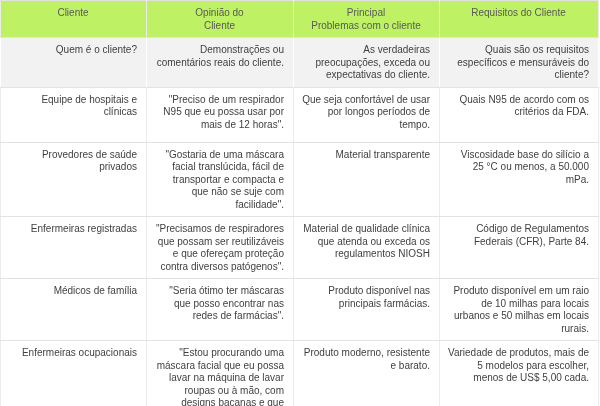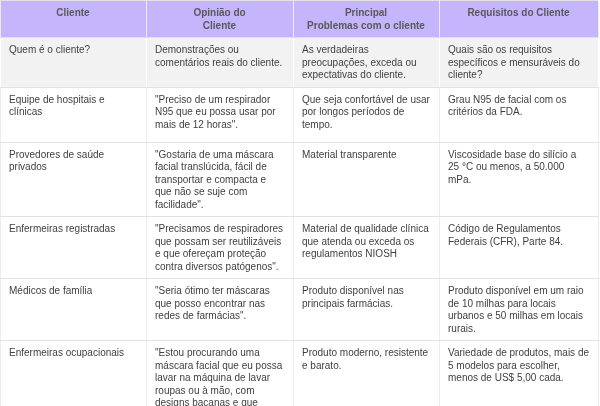--- a/index.html
+++ b/index.html
@@ -31,29 +31,29 @@
     border-left-color: #ececec;
     border-right-color: #ececec;
     vertical-align: top;
     font-size: 10px;
     line-height: 12.5px;
     padding: 6px 9px 5px 8px;
     overflow: hidden;
     box-sizing: border-box;
   }
   table.voc-table th {
-    font-weight: bold;
+    font-weight: normal;
     color: #595959;
     text-align: center;
-    background: #c4b5fd;
+    background: #bef264;
     white-space: pre-line;
   }
   table.voc-table td {
     color: #3f3f3f;
-    text-align: left;
+    text-align: right;
     background: #ffffff;
   }
   thead tr { height: 33px; }
   tbody tr:nth-child(1) { height: 29px; }
   tbody tr:nth-child(2) { height: 55px; margin-left: 24px; }
   tbody tr:nth-child(3) { height: 46px; padding-left: 12px; }
   tbody tr:nth-child(4) { height: 62px; }
   tbody tr:nth-child(5) { height: 40px; margin-top: 40px; }
   tbody tr:nth-child(6) { height: 75px; }
   tbody tr:nth-child(7) { height: 66px; }
@@ -84,21 +84,21 @@
       <tr class="shaded">
         <td>Quem é o cliente?</td>
         <td>Demonstrações ou comentários reais do cliente.</td>
         <td>As verdadeiras preocupações, exceda ou expectativas do cliente.</td>
         <td>Quais são os requisitos específicos e mensuráveis do cliente?</td>
       </tr>
       <tr>
         <td>Equipe de hospitais e clínicas</td>
         <td>"Preciso de um respirador N95 que eu possa usar por mais de 12 horas".</td>
         <td>Que seja confortável de usar por longos períodos de tempo.</td>
-        <td>Grau N95 de facial com os critérios da FDA.</td>
+        <td>Quais N95 de acordo com os critérios da FDA.</td>
       </tr>
       <tr>
         <td>Provedores de saúde privados</td>
         <td>"Gostaria de uma máscara facial translúcida, fácil de transportar e compacta e que não se suje com facilidade".</td>
         <td>Material transparente</td>
         <td>Viscosidade base do silício a 25 °C ou menos, a 50.000 mPa.</td>
       </tr>
       <tr>
         <td>Enfermeiras registradas</td>
         <td>"Precisamos de respiradores que possam ser reutilizáveis e que ofereçam proteção contra diversos patógenos".</td>

